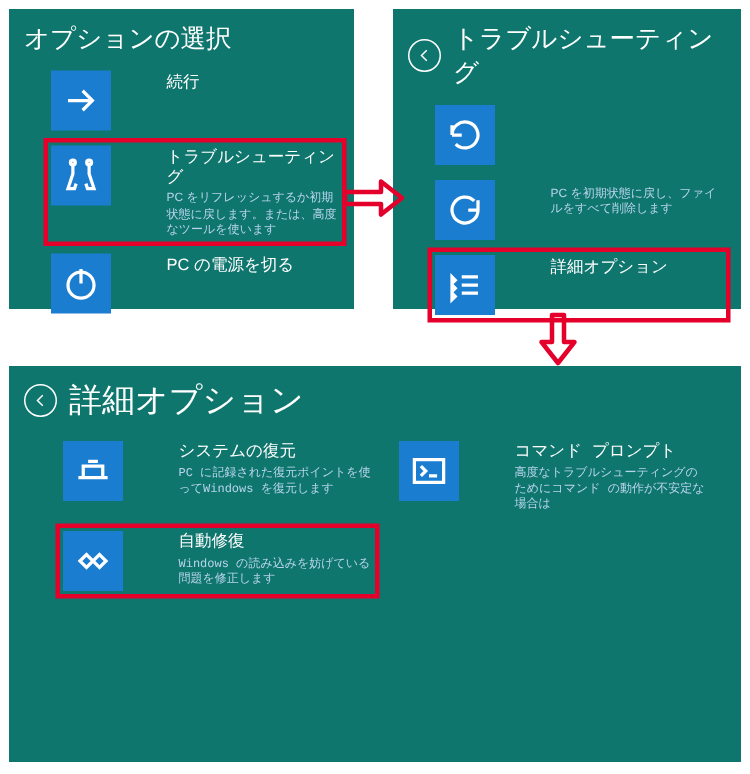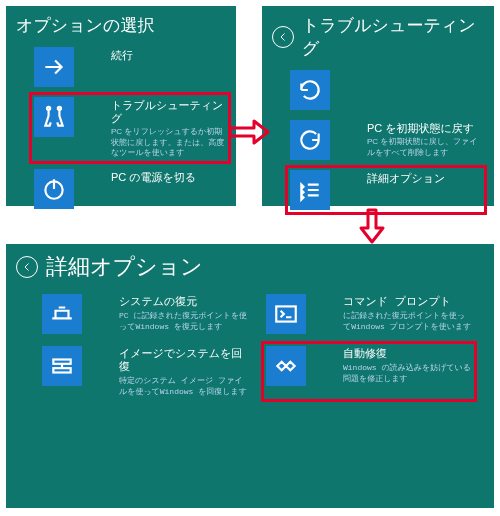--- a/index.html
+++ b/index.html
@@ -146,21 +146,20 @@
           </svg>
       </div>
     </div>
     <div class="tile">
       <div class="iconbox">
         <svg viewBox="0 0 24 24">
             <path d="M20 12a8 8 0 1 1-2.3-5.6M20 12V6M20 12h-6"></path>
           </svg>
       </div>
       <div class="txt">
-        <span class="label">PC を初期状態に戻す</span>
         <span class="desc">PC を初期状態に戻し、ファイルをすべて削除します</span>
       </div>
     </div>
     <div class="tile hl">
       <div class="iconbox">
         <svg viewBox="0 0 24 24">
             <path d="M10 7h10M10 12h10M10 17h10M4 7l2 2 -2 2zM4 12l2 2 -2 2zM4 17l2 2 -2 2z"></path>
           </svg>
       </div>
       <div class="txt">
@@ -193,34 +192,21 @@
     </div>
     <div class="tile">
       <div class="iconbox">
         <svg viewBox="0 0 24 24">
             <rect x="3" y="5" width="18" height="14"></rect>
             <path d="M7 9l3 3-3 3M12 15h5"></path>
           </svg>
       </div>
       <div class="txt">
         <span class="label">コマンド プロンプト</span>
-        <span class="desc">に記録された復元ポイントを使ってWindows プロンプトを使います</span>
-      </div>
-    </div>
-    <div class="tile">
-      <div class="iconbox">
-        <svg viewBox="0 0 24 24">
-            <rect x="4" y="6" width="16" height="4"></rect>
-            <rect x="4" y="14" width="16" height="4"></rect>
-            <path d="M12 10v4"></path>
-          </svg>
-      </div>
-      <div class="txt">
-        <span class="label">イメージでシステムを回復</span>
-        <span class="desc">特定のシステム イメージ ファイルを使ってWindows を回復します</span>
+        <span class="desc">高度なトラブルシューティングのためにコマンド の動作が不安定な場合は</span>
       </div>
     </div>
     <div class="tile hl">
       <div class="iconbox">
         <svg viewBox="0 0 24 24">
             <path d="M6 12l4-4 4 4-4 4zM14 12l4-4 4 4-4 4z" transform="translate(-2 0)"></path>
           </svg>
       </div>
       <div class="txt">
         <span class="label">自動修復</span>

